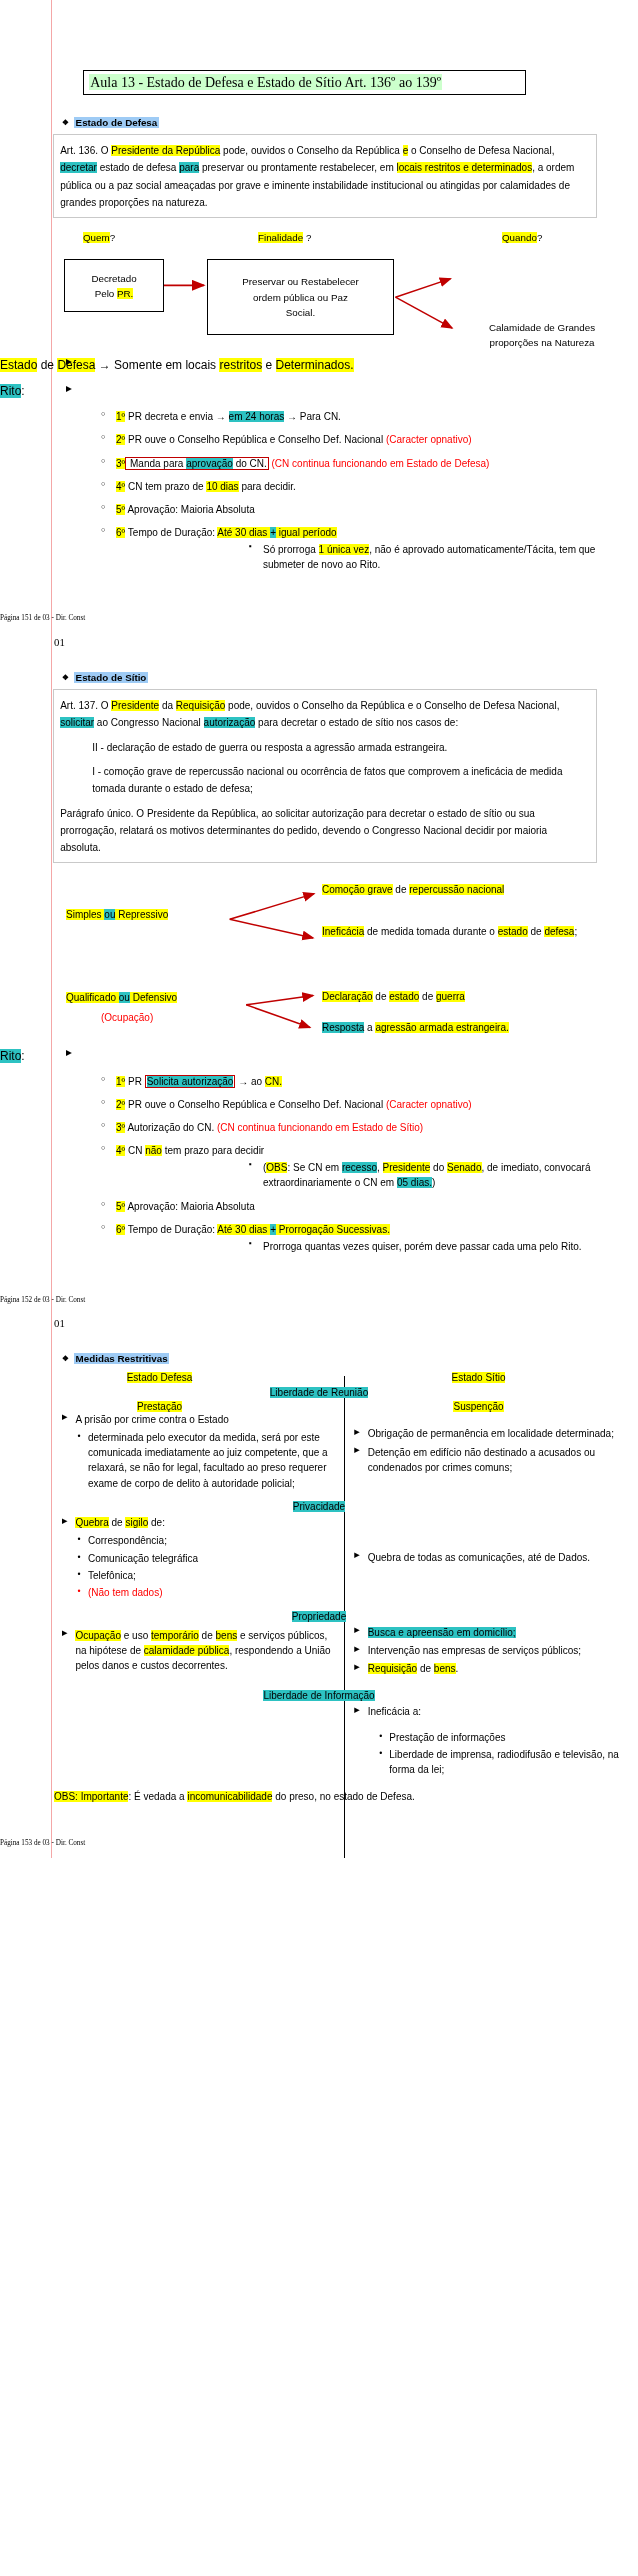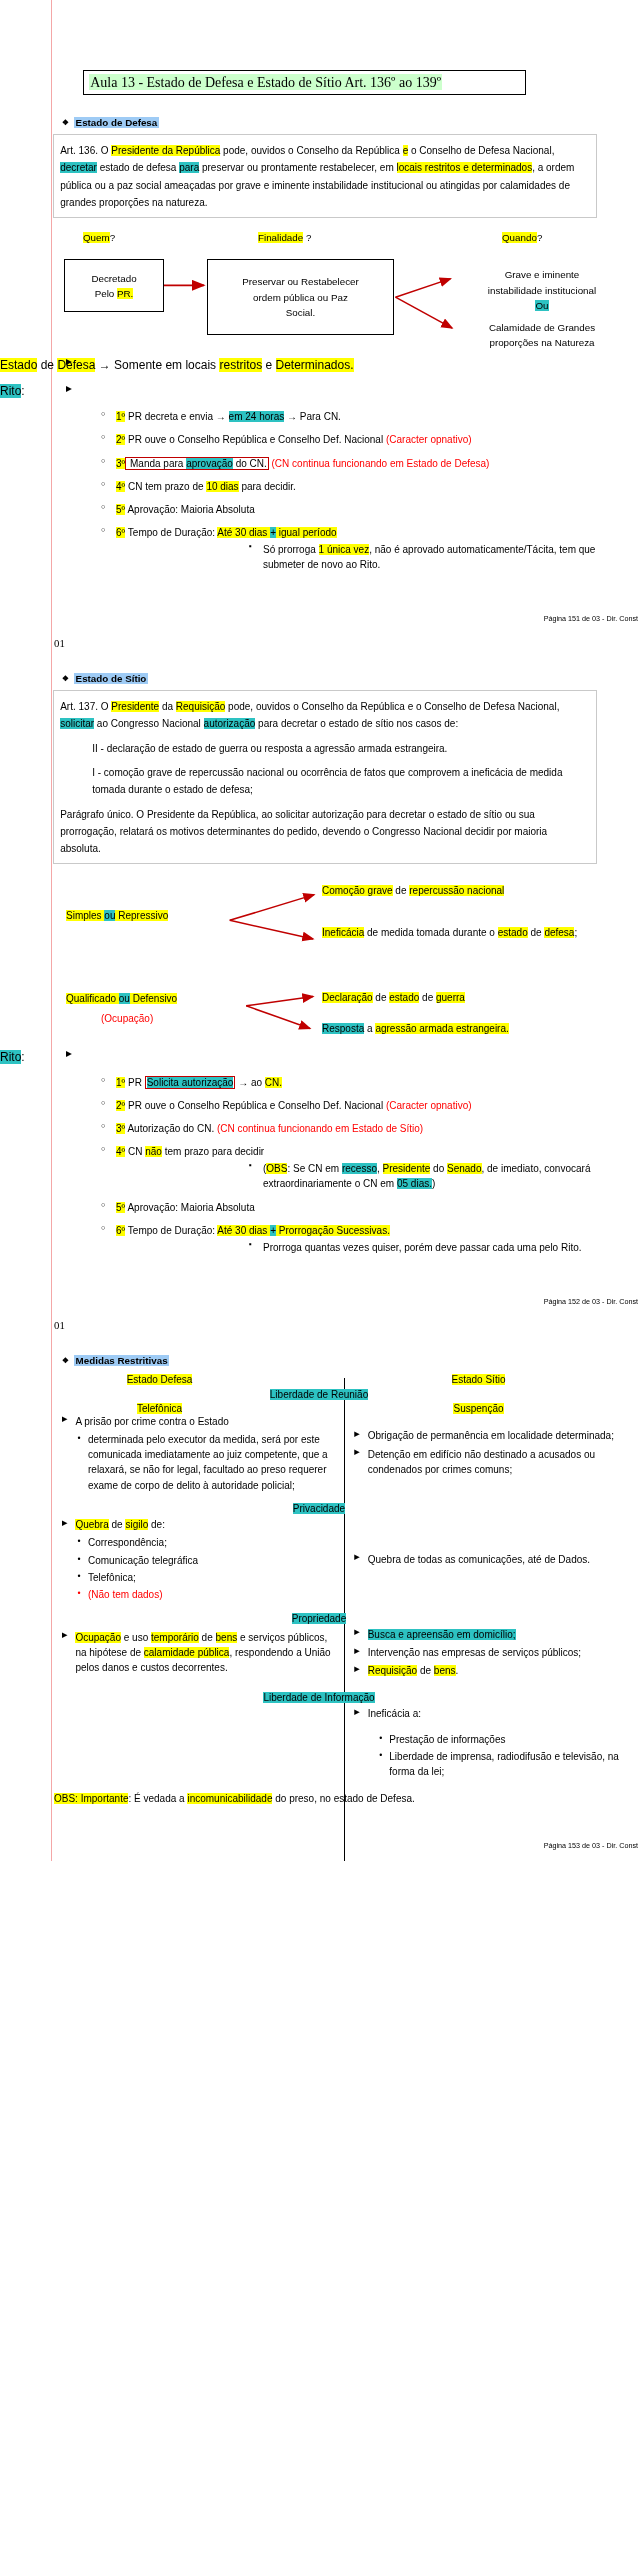--- a/index.html
+++ b/index.html
@@ -149,22 +149,22 @@
     font-size:10px;
     line-height:1.5;
   }
   ul.lvl3>li:before{
     content:"\25AA";
     position:absolute;left:133px;top:-1px;font-size:8.2px;
   }
 
   
   .pgfooter{
-    text-align:right;
-    font-family:Liberation Sans, sans-serif;
+    text-align:left;
+    font-family:Liberation Serif, serif;
     font-size:7.2px;
     margin-top:14.4px;
   }
   .sheet-num{
     margin:13.4px 0 0 54px;
     font-family:"Liberation Serif", serif;
     font-size:10.8px;
   }
 
   
@@ -257,25 +257,20 @@
       <div class="d1-q2"><mark class="y">Finalidade</mark><span> ?</span></div>
       <div class="d1-q3"><mark class="y">Quando</mark><span>?</span></div>
       <div class="d1-b1">
         <span>Decretado</span>
         <span><span>Pelo </span><mark class="y">PR.</mark></span>
       </div>
       <div class="d1-b2">
         <span>Preservar ou Restabelecer</span>
         <span>ordem pública ou Paz</span>
         <span>Social.</span>
-      </div>
-      <div class="d1-t1">
-        <span>Grave e iminente</span><br>
-        <span>instabilidade institucional</span><br>
-        <mark class="c">Ou</mark>
       </div>
       <div class="d1-t2">
         <span>Calamidade de Grandes</span><br>
         <span>proporções na Natureza</span>
       </div>
     </div>
 
     <ul class="lvl1">
       <li><mark class="y">Estado</mark><span> de </span><mark class="y">Defesa</mark><span> → Somente em locais </span><mark class="y">restritos</mark><span> e </span><mark class="y">Determinados.</mark></li>
       <li><mark class="c">Rito</mark><span>:</span></li>
@@ -364,21 +359,21 @@
     <div class="cmp">
       <div class="cmp-divider" style="top:4.1px;height:563px;"></div>
 
       <div class="cmp-head">
         <div class="c1"><mark class="y">Estado Defesa</mark></div>
         <div class="c2"><mark class="y">Estado Sítio</mark></div>
       </div>
 
       <div class="cmp-center"><mark class="c">Liberdade de Reunião</mark></div>
       <div class="cmp-head">
-        <div class="c1"><mark class="y">Telefônica</mark></div>
+        <div class="c1"><mark class="y">Prestação</mark></div>
         <div class="c2"><mark class="y">Suspenção</mark></div>
       </div>
 
       <div class="cmp-cols">
         <div class="col-l">
           <ul>
             <li class="arrow">A prisão por crime contra o Estado</li>
             <li class="dot">determinada pelo executor da medida, será por este comunicada imediatamente ao juiz competente, que a relaxará, se não for legal, facultado ao preso requerer exame de corpo de delito à autoridade policial;</li>
           </ul>
         </div>

